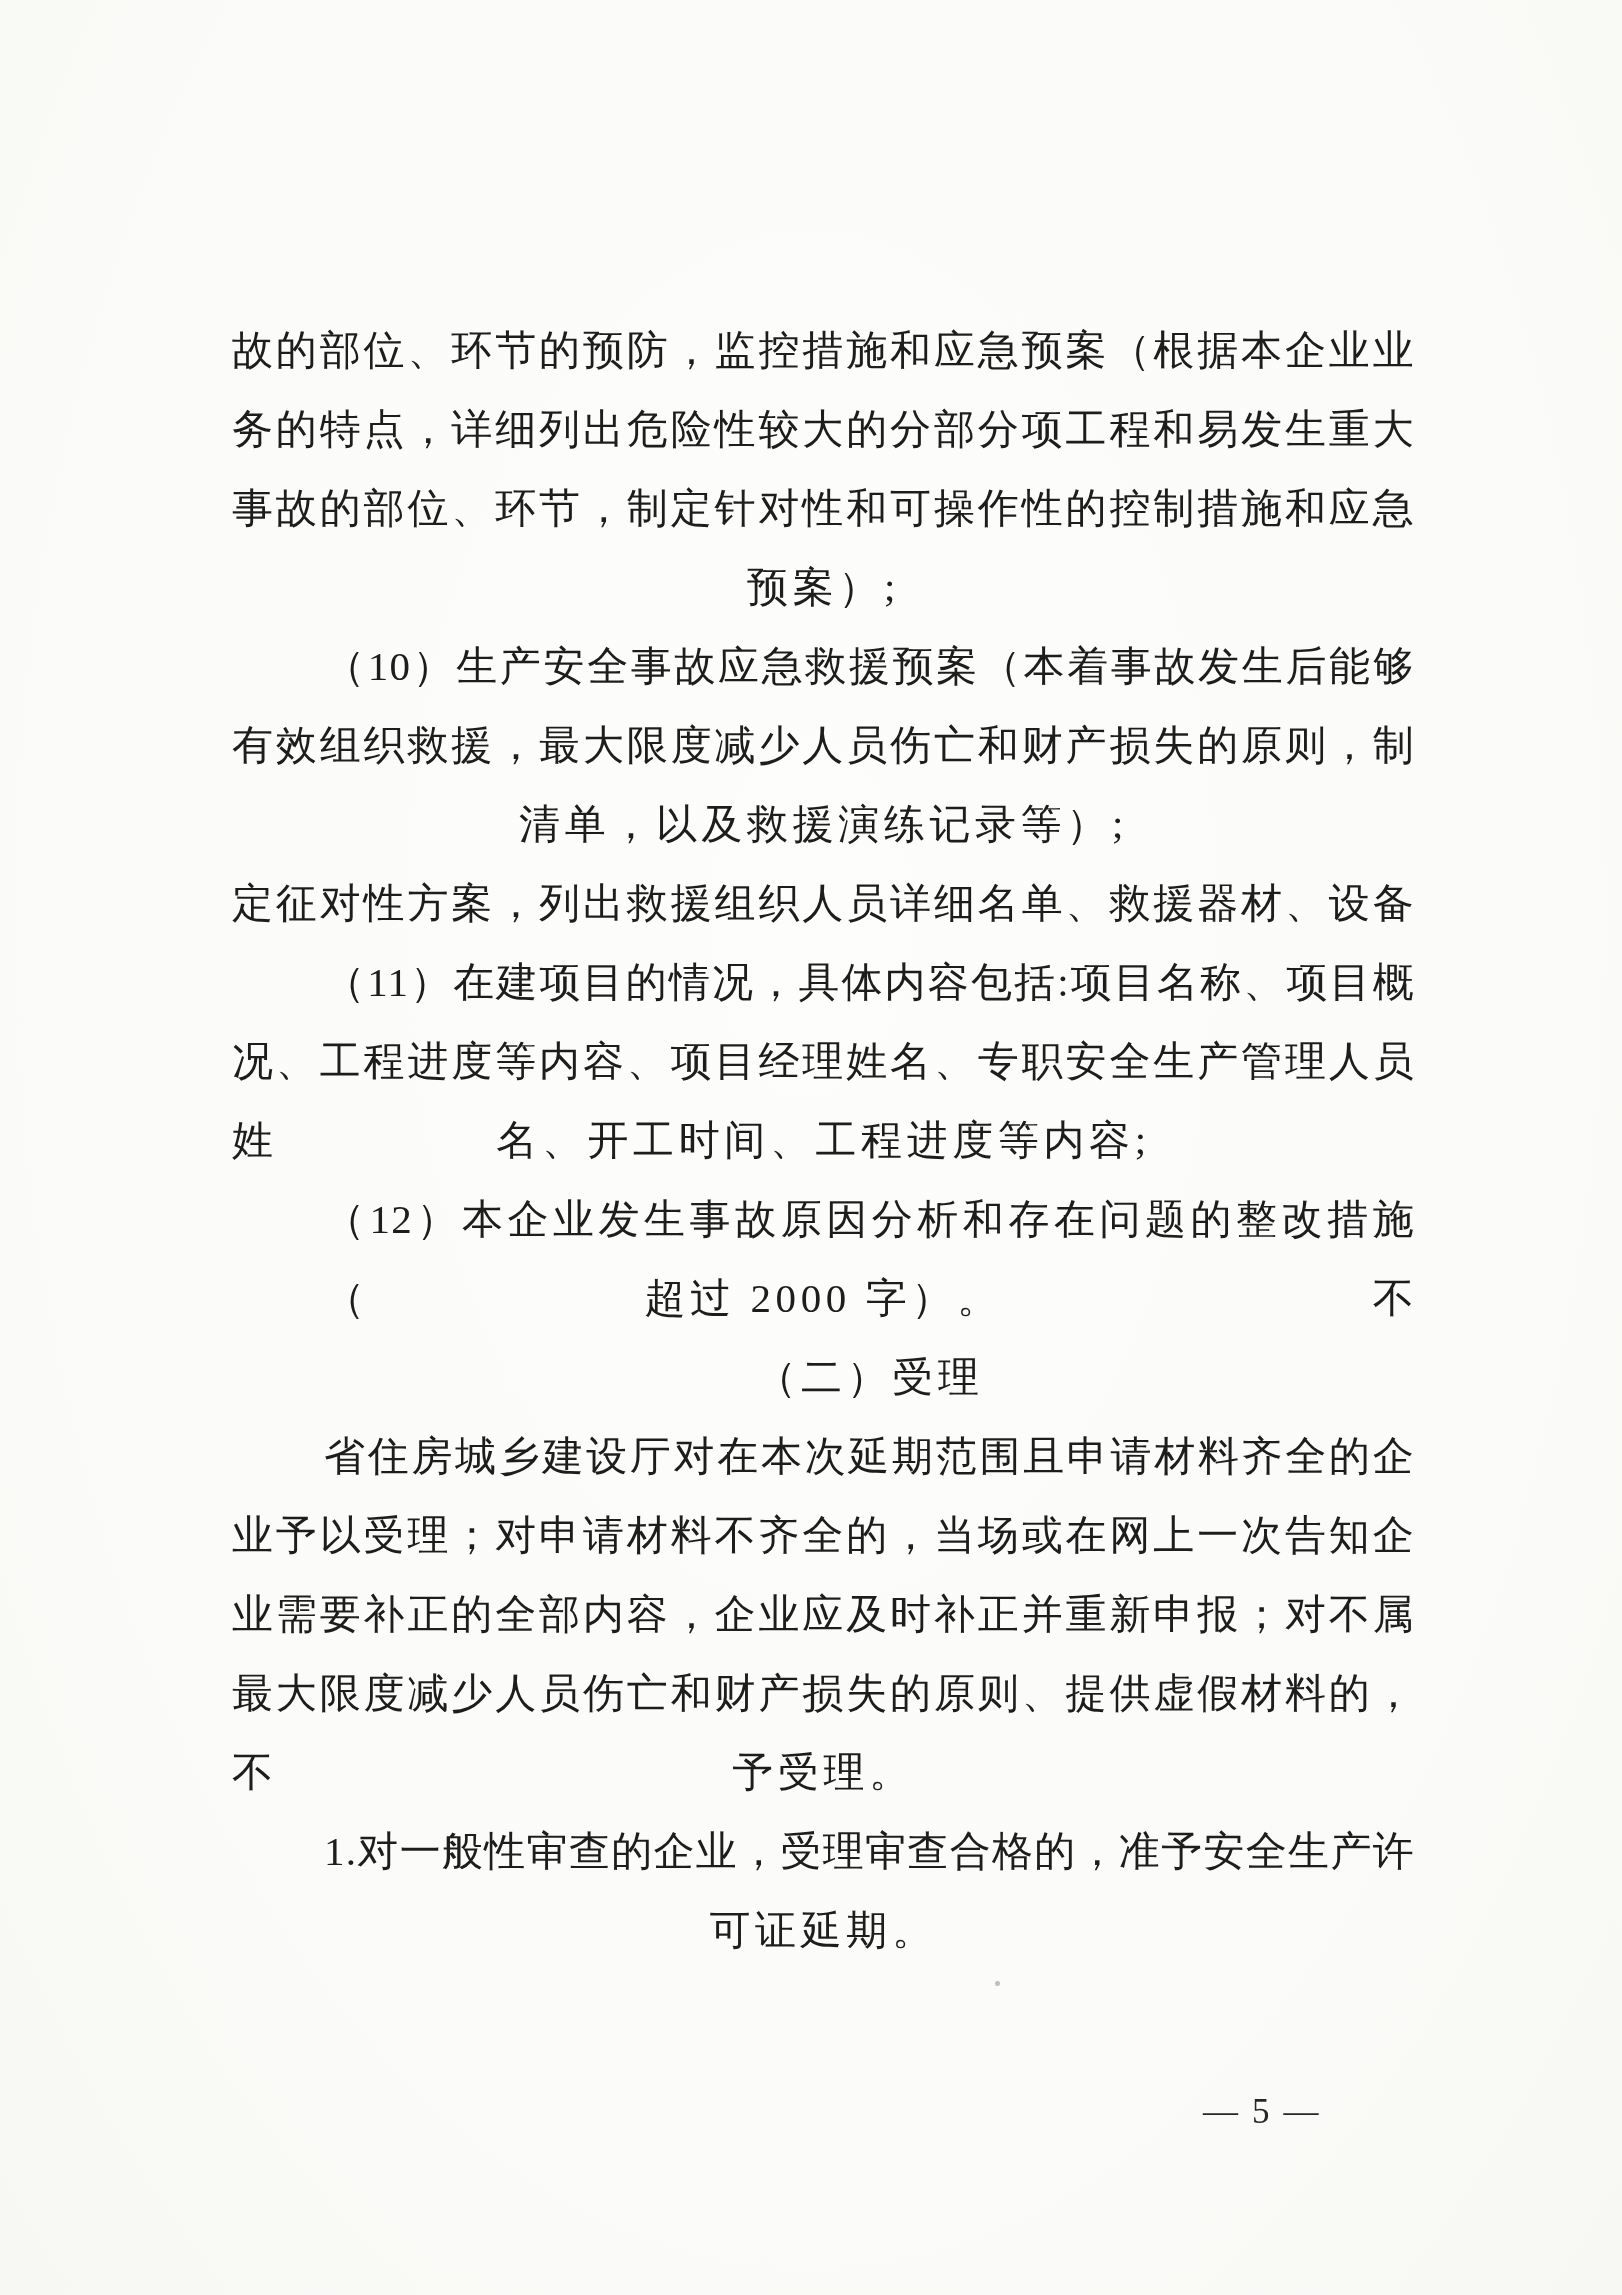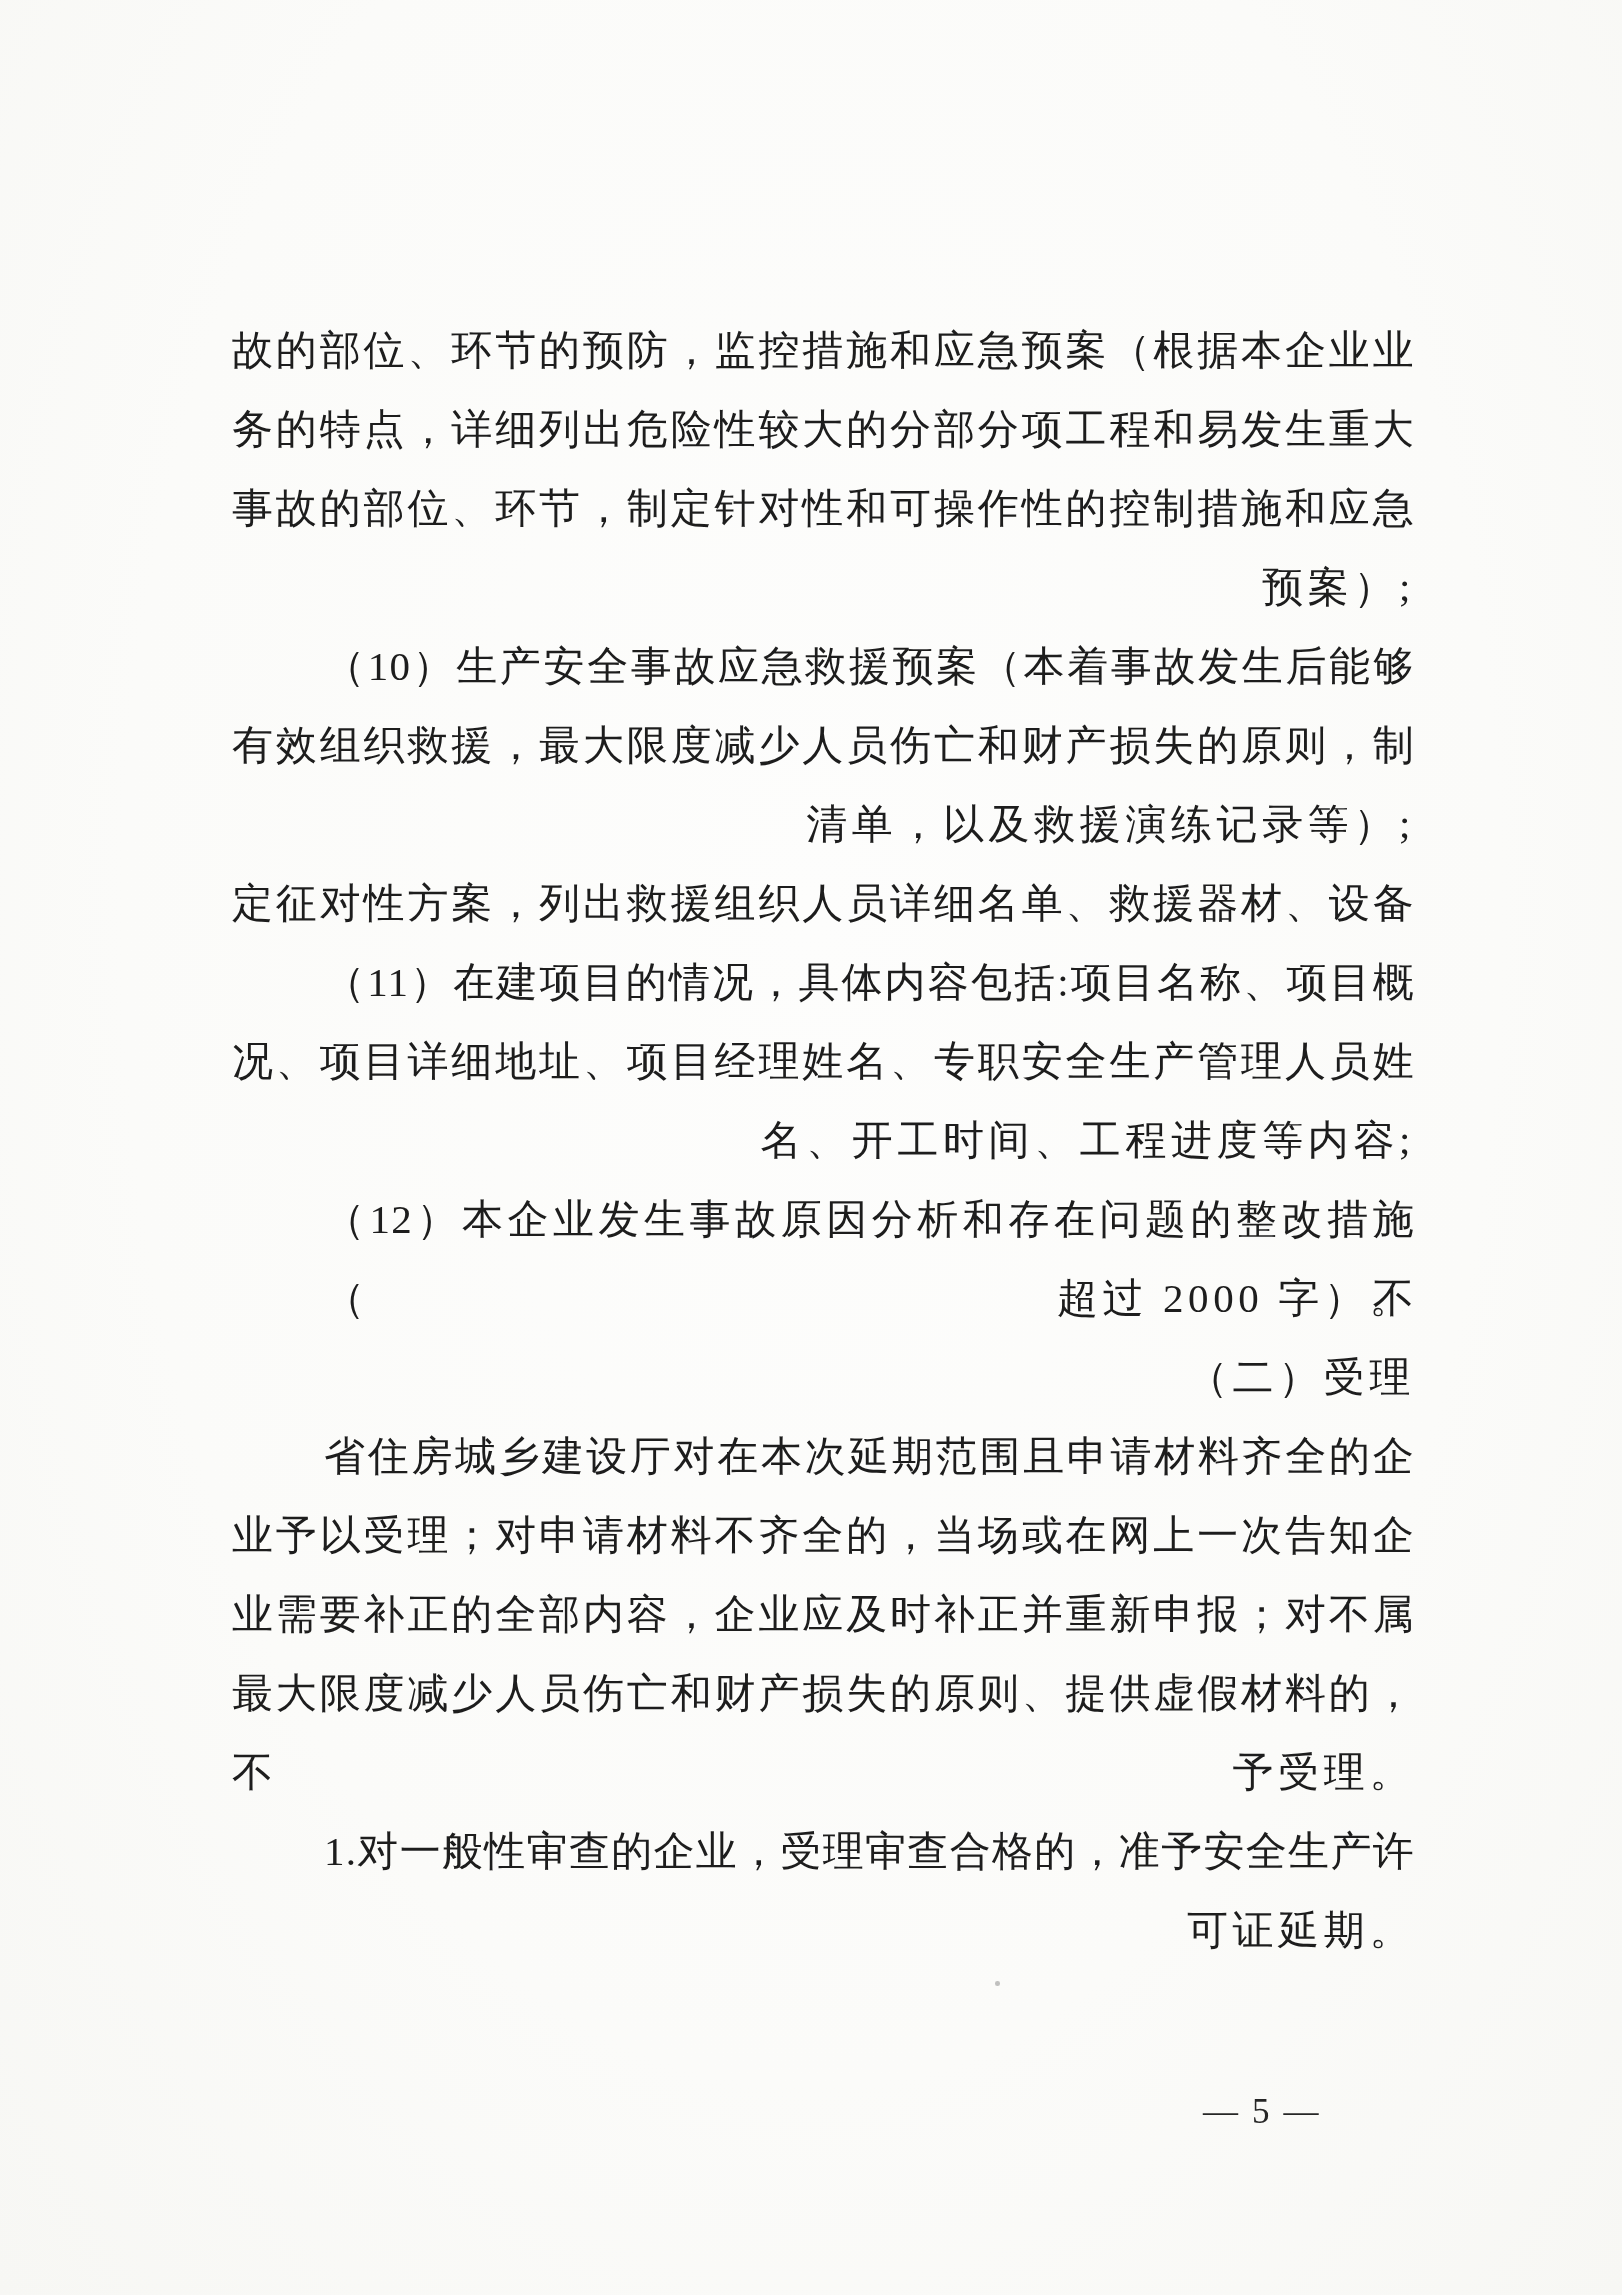--- a/index.html
+++ b/index.html
@@ -31,21 +31,21 @@
     overflow: visible;
   }
   
   .just {
     text-align: justify;
     text-align-last: justify;
     text-justify: inter-character;
   }
   
   .short {
-    text-align: right;
+    text-align: center;
     letter-spacing: 4.6px;
   }
   
   .indent {
     padding-left: 92px;
   }
   .page-number {
     position: absolute;
     left: 1203px;
     top: 2086px;
@@ -76,21 +76,21 @@
   <div class="text-block">
     <div class="line just">故的部位、环节的预防，监控措施和应急预案（根据本企业业</div>
     <div class="line just">务的特点，详细列出危险性较大的分部分项工程和易发生重大</div>
     <div class="line just">事故的部位、环节，制定针对性和可操作性的控制措施和应急</div>
     <div class="line short">预案）;</div>
     <div class="line just indent">（10）生产安全事故应急救援预案（本着事故发生后能够</div>
     <div class="line just">有效组织救援，最大限度减少人员伤亡和财产损失的原则，制</div>
     <div class="line short">清单，以及救援演练记录等）;</div>
     <div class="line just">定征对性方案，列出救援组织人员详细名单、救援器材、设备</div>
     <div class="line just indent">（11）在建项目的情况，具体内容包括:项目名称、项目概</div>
-    <div class="line just">况、项目详细地址、项目经理姓名、专职安全生产管理人员姓</div>
+    <div class="line just">况、工程进度等内容、项目经理姓名、专职安全生产管理人员姓</div>
     <div class="line short">名、开工时间、工程进度等内容;</div>
     <div class="line just indent">（12）本企业发生事故原因分析和存在问题的整改措施（不</div>
     <div class="line short">超过 2000 字）。</div>
     <div class="line short indent">（二）受理</div>
     <div class="line just indent">省住房城乡建设厅对在本次延期范围且申请材料齐全的企</div>
     <div class="line just">业予以受理；对申请材料不齐全的，当场或在网上一次告知企</div>
     <div class="line just">业需要补正的全部内容，企业应及时补正并重新申报；对不属</div>
     <div class="line just">最大限度减少人员伤亡和财产损失的原则、提供虚假材料的，不</div>
     <div class="line short">予受理。</div>
     <div class="line just indent">1.对一般性审查的企业，受理审查合格的，准予安全生产许</div>

